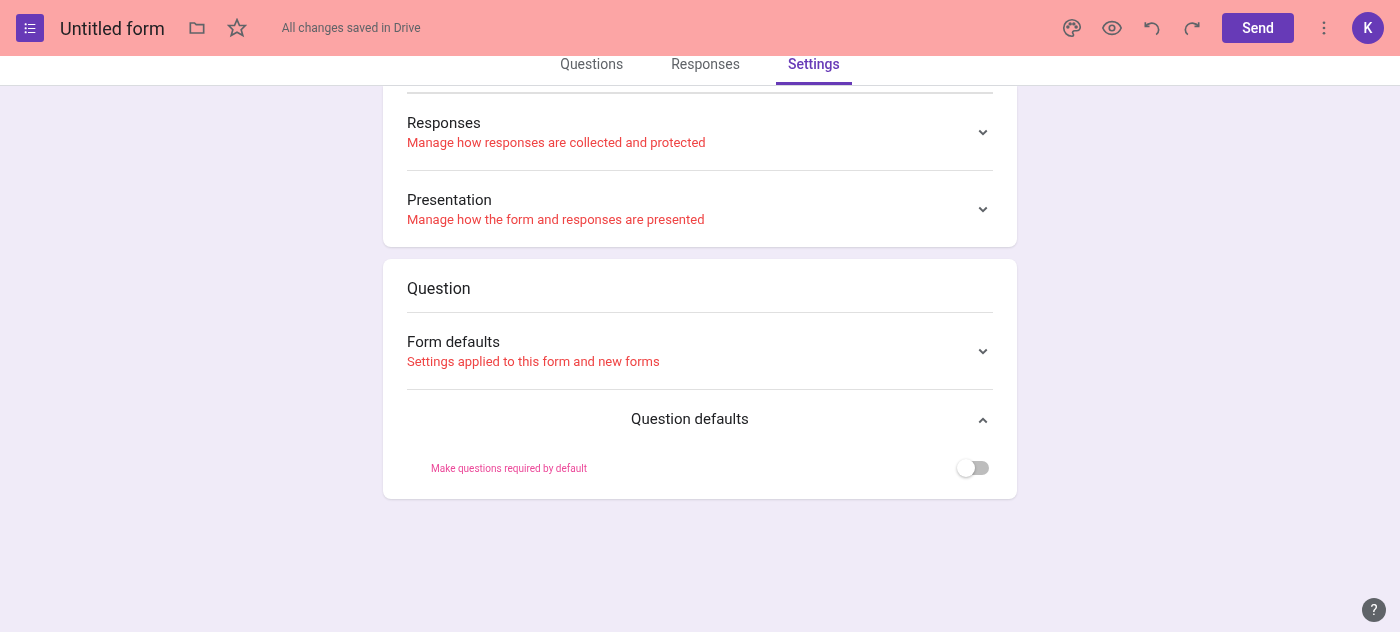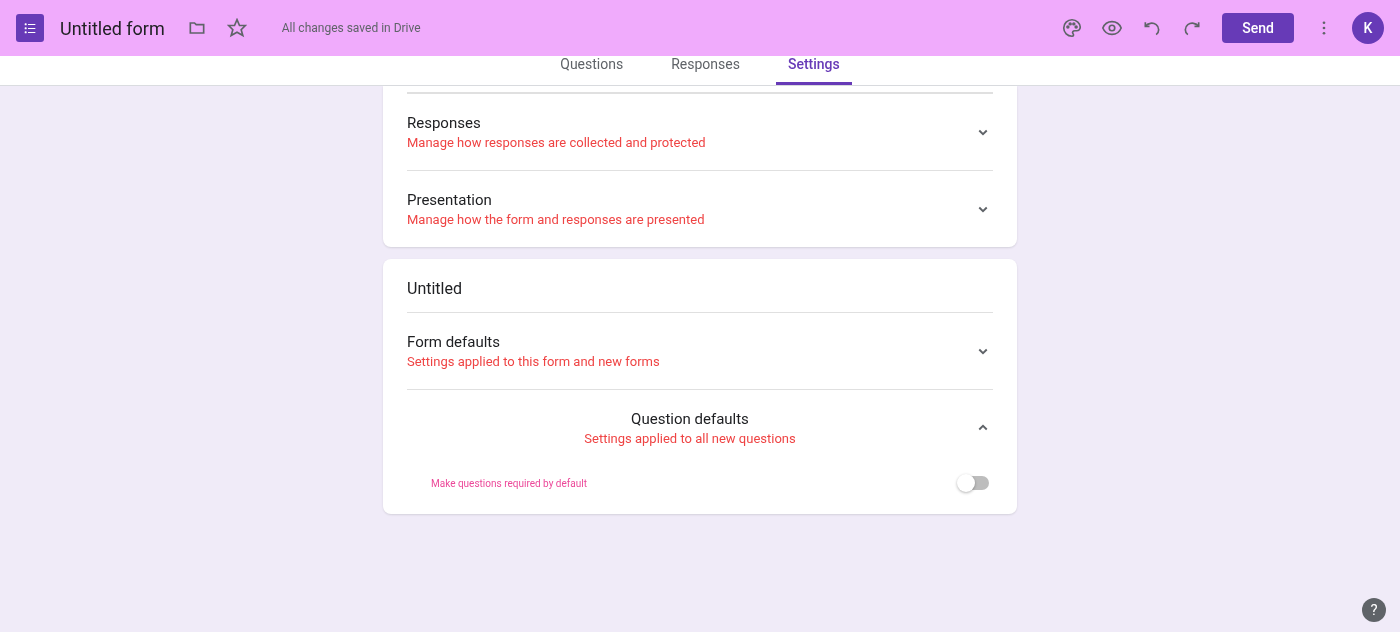--- a/index.html
+++ b/index.html
@@ -1,19 +1,19 @@
 <!DOCTYPE html>
 <html><head>
   <meta charset="utf-8">
   <style>
     * { box-sizing: border-box; margin: 0; padding: 0; font-family: 'Google Sans', Roboto, Arial, sans-serif; }
     body { background: #f0ebf8; width: 1400px; height: 632px; overflow: hidden; position: relative; }
     
     
-    .header { background: #f0abfc; height: 56px; display: flex; align-items: center; padding: 0 16px; }
+    .header { background: #fca5a5; height: 56px; display: flex; align-items: center; padding: 0 16px; }
     .logo { width: 28px; height: 28px; background: #673ab7; border-radius: 3px; display: flex; align-items: center; justify-content: center; margin-right: 16px; }
     .logo svg { fill: #fff; }
     .form-title { font-size: 18px; color: #202124; margin-right: 12px; }
     .icon-btn { width: 36px; height: 36px; display: flex; align-items: center; justify-content: center; border-radius: 50%; cursor: pointer; color: #5f6368; margin: 0 2px; }
     .save-status { font-size: 12px; color: #5f6368; margin-left: 25px; }
     .header-spacer { flex: 1; }
     .send-btn { background: #673ab7; color: #fff; border: none; padding: 7px 20px; border-radius: 4px; font-size: 14px; font-weight:500; cursor: pointer; margin: 4px 10px; }
     .avatar { width: 32px; height: 32px; border-radius: 50%; background: #673ab7; color: #fff; display: flex; align-items: center; justify-content: center; font-size: 14px; font-weight: 500; margin-left: 8px; }
 
     
@@ -135,37 +135,36 @@
       </div>
       <div class="chevron">
         <svg width="18" height="18" viewBox="0 0 24 24" fill="none" stroke="currentColor" stroke-width="2.5">
             <polyline points="7 10 12 15 17 10"></polyline>
           </svg>
       </div>
     </div>
   </div>
 
   <div class="card">
-    <div class="card-header">Untitled</div>
+    <div class="card-header">Question</div>
     <div class="divider"></div>
     <div class="section-row" style="border-top:none;">
       <div class="section-text">
         <div class="section-title">Form defaults</div>
         <div class="section-desc">Settings applied to this form and new forms</div>
       </div>
       <div class="chevron">
         <svg width="18" height="18" viewBox="0 0 24 24" fill="none" stroke="currentColor" stroke-width="2.5">
             <polyline points="7 10 12 15 17 10"></polyline>
           </svg>
       </div>
     </div>
     <div class="section-row" style="padding-bottom:14px;text-align:center;">
       <div class="section-text">
         <div class="section-title">Question defaults</div>
-        <div class="section-desc">Settings applied to all new questions</div>
       </div>
       <div class="chevron">
         <svg width="18" height="18" viewBox="0 0 24 24" fill="none" stroke="currentColor" stroke-width="2.5">
             <polyline points="7 14 12 9 17 14"></polyline>
           </svg>
       </div>
     </div>
     <div class="sub-row">
       <div class="sub-label">Make questions required by default</div>
       <div class="toggle">

